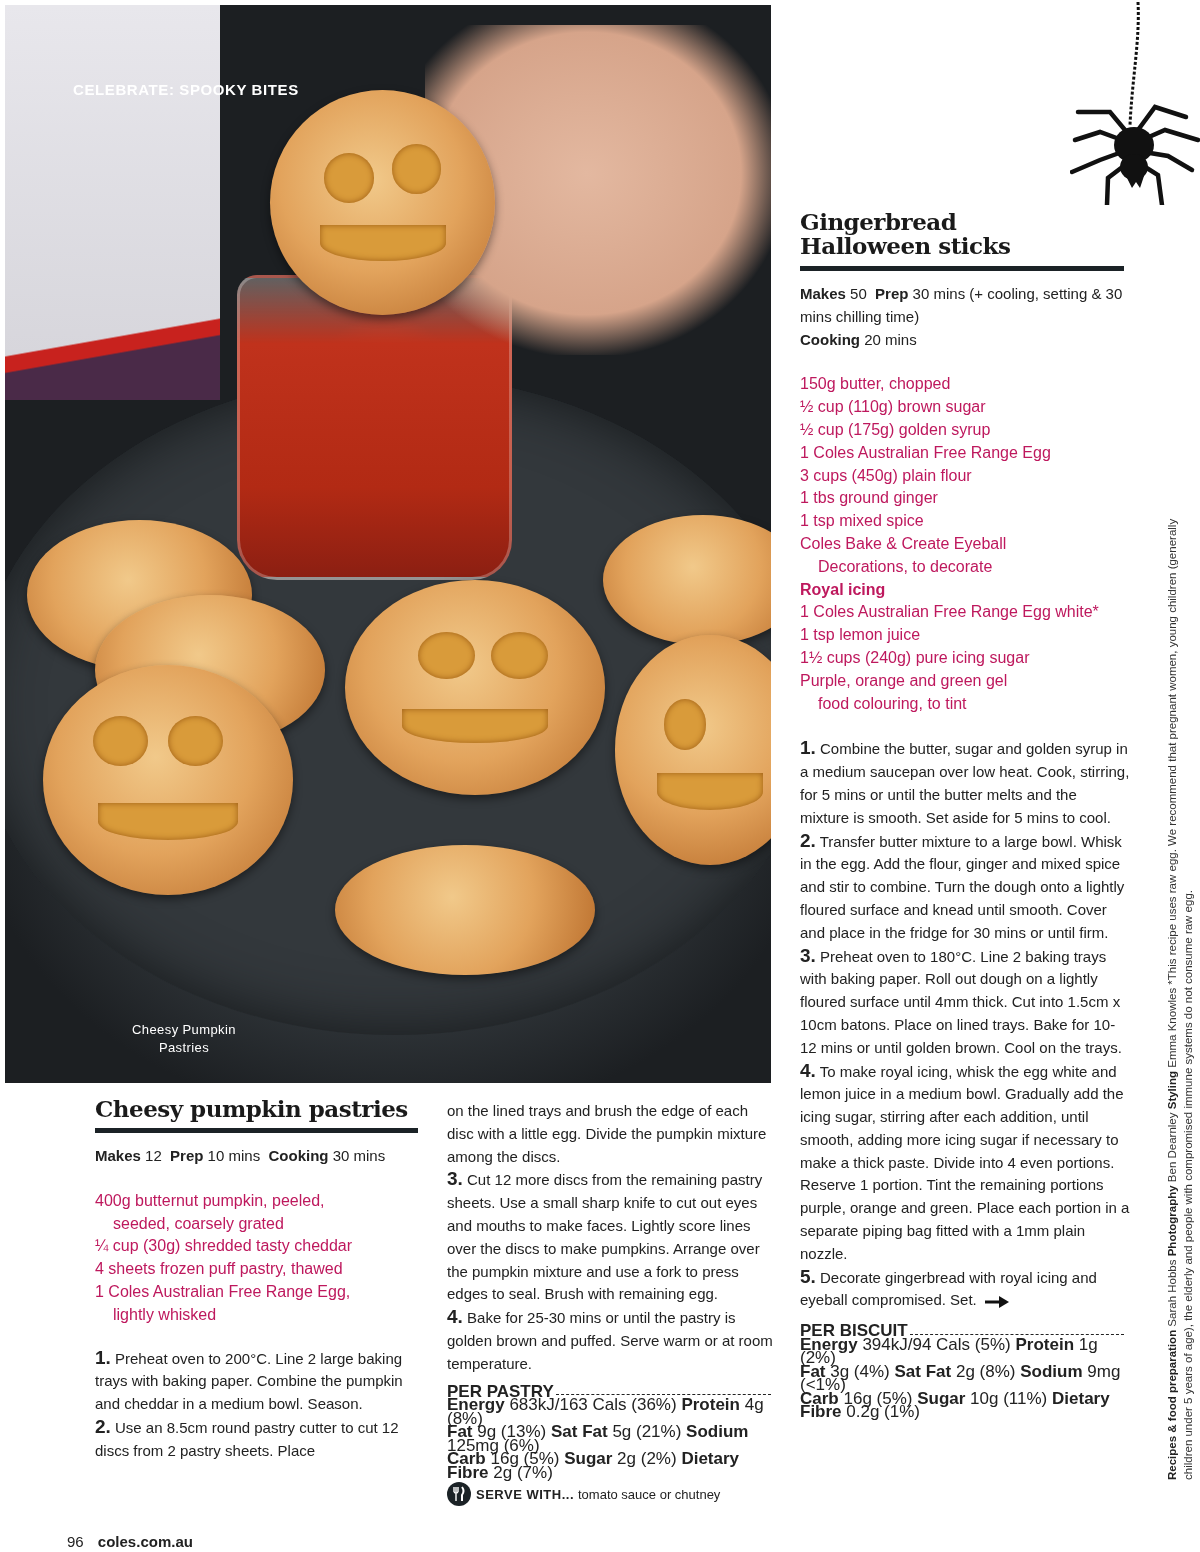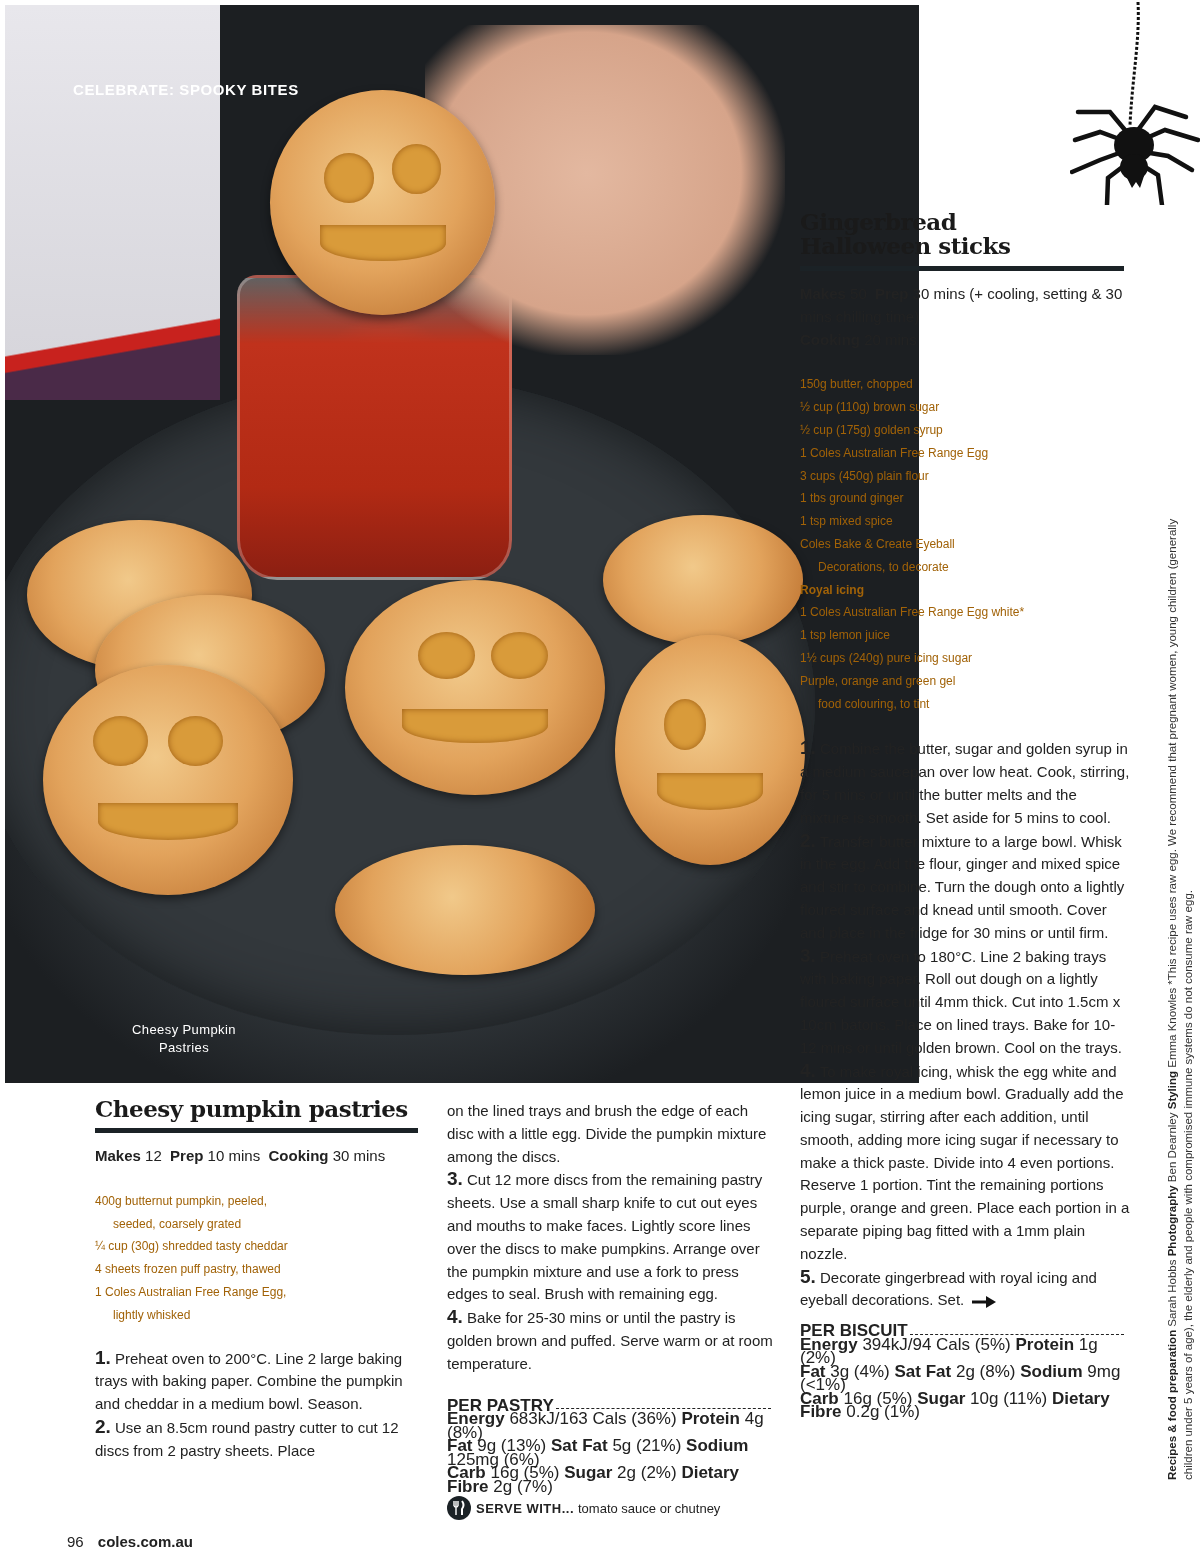--- a/index.html
+++ b/index.html
@@ -1,21 +1,21 @@
 <!DOCTYPE html>
 <html><head>
   <meta charset="utf-8">
   <style>
     * { margin: 0; padding: 0; box-sizing: border-box; }
     html, body { width: 1200px; height: 1552px; background: #ffffff; overflow: hidden; }
     body { position: relative; font-family: "Liberation Sans", "DejaVu Sans", sans-serif; color: #222; }
 
     
     .photo {
-      position: absolute; left: 5px; top: 5px; width: 914px; height: 1078px;
+      position: absolute; left: 5px; top: 5px; width: 766px; height: 1078px;
       overflow: hidden;
       background:
         radial-gradient(ellipse 120px 160px at 380px 430px, #c9301a 0%, #b02a17 50%, rgba(170,40,20,0) 75%),
         radial-gradient(ellipse 420px 330px at 390px 790px, #3d4246 0%, #2d3236 70%, #1c1f22 100%),
         linear-gradient(90deg, #d9d8dc 0%, #e7e6ea 22%, #2a2c33 30%, #1e2026 60%, #6a6c70 82%, #3a2e2e 100%);
     }
     .photo .tray {
       position: absolute; left: -30px; top: 370px; width: 840px; height: 660px;
       border-radius: 50%; background: #33383c; box-shadow: inset 0 0 60px #15181a;
     }
@@ -60,21 +60,21 @@
     
     .recipe-title {
       font-family: "DejaVu Serif", "Liberation Serif", serif; font-weight: bold;
       color: #1a1a1a; letter-spacing: -0.5px;
     }
     .rule { height: 5px; background: #1b2226; }
 
     .meta { font-size: 15px; line-height: 22.8px; color: #222; }
     .meta b { font-weight: bold; }
 
-    .ingredients { font-size: 12px; line-height: 22.8px; color: #a16207; list-style: none; }
+    .ingredients { font-size: 16px; line-height: 22.8px; color: #be185d; list-style: none; }
     .ingredients li.cont { padding-left: 18px; }
     .ingredients li.sub { font-weight: bold; }
 
     .method { font-size: 15px; line-height: 22.8px; color: #222; }
     .method .num { font-weight: bold; font-size: 19px; }
 
     .nutrition { font-size: 17px; line-height: 13.5px; color: #222; }
     .nutrition .hdr { font-weight: bold; display: flex; align-items: center; white-space: nowrap; overflow: hidden; }
     .nutrition .hdr .dash { flex: 1; border-bottom: 1.5px dashed #222; margin-left: 2px; height: 7px; }
     .nutrition b { font-weight: bold; }
@@ -91,21 +91,21 @@
     
     .col-pump1 { position: absolute; left: 95px; top: 1095px; width: 330px; }
     .col-pump1 .recipe-title { font-size: 23px; line-height: 28px; }
     .col-pump1 .rule { margin-top: 5px; width: 323px; }
     .col-pump1 .meta { margin-top: 12px; }
     .col-pump1 .ingredients { margin-top: 22px; }
     .col-pump1 .method { margin-top: 20px; }
 
     
     .col-pump2 { position: absolute; left: 447px; top: 1100px; width: 330px; }
-    .col-pump2 .nutrition { margin-top: 23px; width: 324px; }
+    .col-pump2 .nutrition { margin-top: 9px; width: 324px; }
     .serve { display: flex; align-items: center; margin-top: 3px; font-size: 13px; }
     .serve .icon {
       width: 24px; height: 24px; border-radius: 50%; background: #1b2226;
       display: inline-flex; align-items: center; justify-content: center; margin-right: 5px;
     }
     .serve .label { font-weight: bold; letter-spacing: 0.5px; margin-right: 4px; }
 
     
     .credits {
       position: absolute; left: 1165px; top: 1480px; width: 980px;
@@ -206,21 +206,21 @@
     <li>1 tsp lemon juice</li>
     <li>1½ cups (240g) pure icing sugar</li>
     <li>Purple, orange and green gel</li>
     <li class="cont">food colouring, to tint</li>
   </ul>
   <div class="method">
     <div><span class="num">1.</span> <span>Combine the butter, sugar and golden syrup in a medium saucepan over low heat. Cook, stirring, for 5 mins or until the butter melts and the mixture is smooth. Set aside for 5 mins to cool.</span></div>
     <div><span class="num">2.</span> <span>Transfer butter mixture to a large bowl. Whisk in the egg. Add the flour, ginger and mixed spice and stir to combine. Turn the dough onto a lightly floured surface and knead until smooth. Cover and place in the fridge for 30 mins or until firm.</span></div>
     <div><span class="num">3.</span> <span>Preheat oven to 180°C. Line 2 baking trays with baking paper. Roll out dough on a lightly floured surface until 4mm thick. Cut into 1.5cm x 10cm batons. Place on lined trays. Bake for 10-12 mins or until golden brown. Cool on the trays.</span></div>
     <div><span class="num">4.</span> <span>To make royal icing, whisk the egg white and lemon juice in a medium bowl. Gradually add the icing sugar, stirring after each addition, until smooth, adding more icing sugar if necessary to make a thick paste. Divide into 4 even portions. Reserve 1 portion. Tint the remaining portions purple, orange and green. Place each portion in a separate piping bag fitted with a 1mm plain nozzle.</span></div>
-    <div><span class="num">5.</span> <span>Decorate gingerbread with royal icing and eyeball decorations. Set.</span>
+    <div><span class="num">5.</span> <span>Decorate gingerbread with royal icing and eyeball compromised. Set.</span>
       <svg width="24" height="12" viewBox="0 0 24 12" style="vertical-align:middle;margin-left:4px;">
           <path d="M0 6 H16" stroke="#111" stroke-width="3"></path>
           <path d="M14 0 L24 6 L14 12 Z" fill="#111"></path>
         </svg>
     </div>
   </div>
   <div class="nutrition">
     <div class="hdr">
         <span>PER BISCUIT</span>
         <span class="dash"></span>

